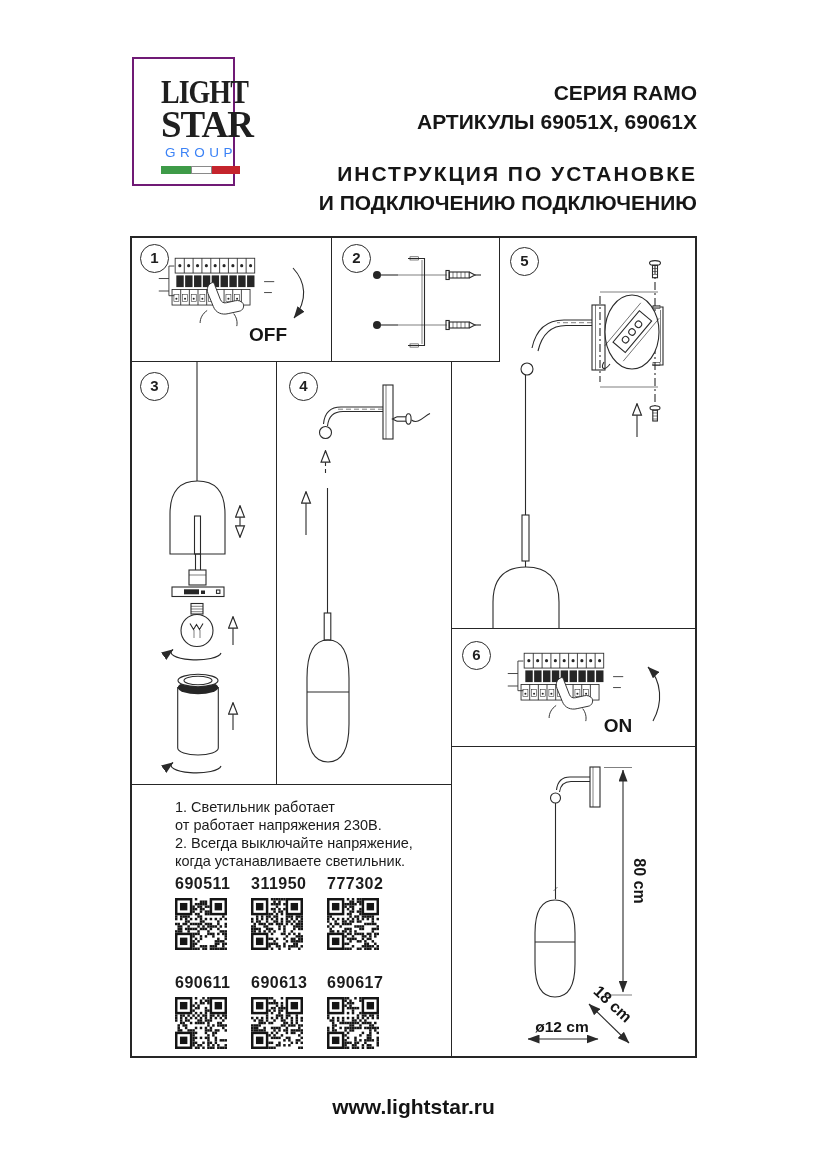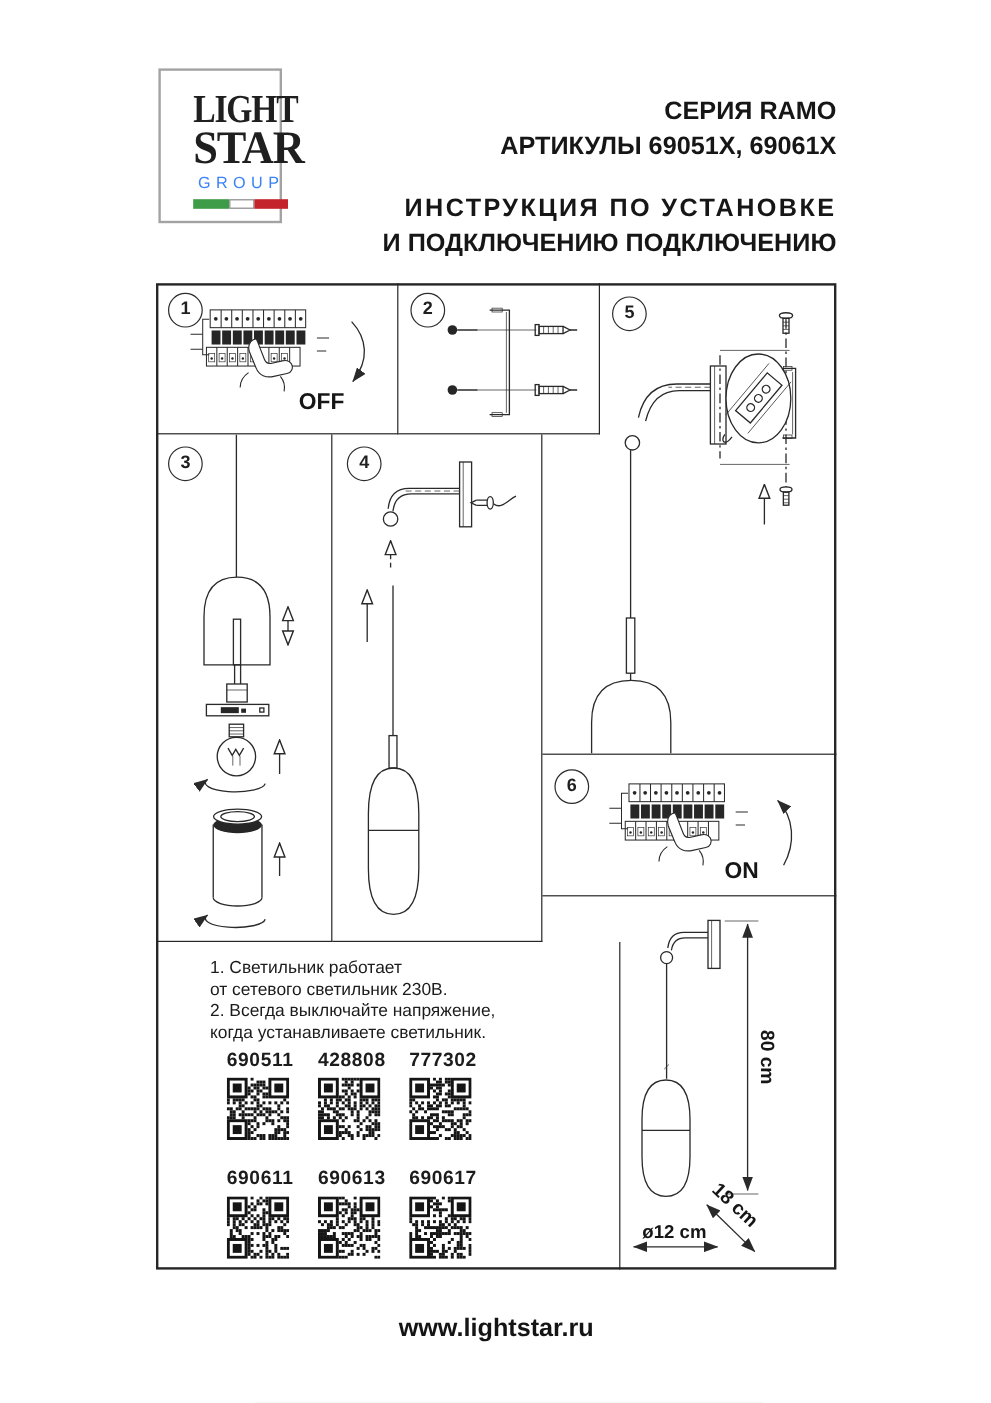--- a/index.html
+++ b/index.html
@@ -1,19 +1,19 @@
 <!DOCTYPE html>
 <html><head>
 <meta charset="utf-8">
 <style>
   html,body{margin:0;padding:0;background:#e8e8e8;}
   #page{position:relative;width:826px;height:1169px;background:#ffffff;overflow:hidden;
         font-family:"Liberation Sans",sans-serif;color:#1f1f1f;}
   
-  .logo{position:absolute;left:132px;top:57px;width:103px;height:129px;border:2px solid #a3a3a3;
+  .logo{position:absolute;left:132px;top:57px;width:103px;height:129px;border:2px solid #701a75;
         box-sizing:border-box;text-align:center;background:#fff;padding-left:27px;}
   .logo-light{font-family:"Liberation Serif",serif;font-weight:700;font-size:28px;line-height:1;
         margin-top:19px;letter-spacing:-1px;transform:scaleY(1.18);}
   .logo-star{font-family:"Liberation Serif",serif;font-weight:700;font-size:37px;line-height:.95;
         letter-spacing:-1px;transform:scaleY(1.05);}
   .logo-group{font-size:13.5px;font-weight:400;letter-spacing:4.5px;margin-top:4px;color:#3b82f6;
         padding-left:4px;}
   .flag{margin:6px auto 0;width:79px;height:8px;display:flex;}
   .flag span{display:block;height:100%;box-sizing:border-box;}
   .hdr{position:absolute;right:129px;top:53px;text-align:right;}
@@ -33,21 +33,21 @@
   .draw{position:absolute;left:0;top:0;}
   .draw line,.draw path,.draw rect,.draw circle,.draw ellipse,.draw polyline{
         stroke:#2a2a2a;fill:none;stroke-width:1.1;}
   .draw .fillk{fill:#262626;stroke:none;}
   .draw .wf{fill:#ffffff;}
   .draw .thin{stroke-width:0.6;}
   .draw .svgt{font-family:"Liberation Sans",sans-serif;font-weight:700;fill:#161616;stroke:none;}
   .t19{font-size:19px;} .t16{font-size:16px;} .t15{font-size:15.5px;}
   
   .notes{position:absolute;left:45px;top:13px;font-size:14.5px;line-height:18px;color:#1b1b1b;}
-  .qrgrid{position:absolute;left:59px;top:90px;display:grid;grid-template-columns:repeat(3,52px);
+  .qrgrid{position:absolute;left:45px;top:90px;display:grid;grid-template-columns:repeat(3,52px);
         column-gap:20px;row-gap:13px;gap:24px;}
   .qlbl{font-weight:700;font-size:16px;letter-spacing:.5px;margin-bottom:5px;color:#1c1c1c;}
   .qrbox{width:52px;height:52px;}
   .footer{position:absolute;left:130px;top:1095px;width:567px;text-align:center;
         font-weight:700;font-size:21px;color:#141414;}
 </style>
 </head>
 <body>
 
 <div id="page">
@@ -362,24 +362,24 @@
         <line x1="137" y1="257" x2="177" y2="296" marker-start="url(#mF)" marker-end="url(#mF)" stroke-width="0.9"></line>
         <text class="svgt t16" transform="translate(157,261) rotate(43)" text-anchor="middle">18 cm</text>
       </g>
       <g>
         <text class="svgt t15" x="110" y="285" text-anchor="middle">ø12 cm</text>
         <line x1="76" y1="292" x2="146" y2="292" marker-start="url(#mF)" marker-end="url(#mF)" stroke-width="0.9"></line>
       </g>
     </svg>
   </div>
 
-  <div class="panel br" style="left:130px;top:785px;width:387px;height:273px;">
+  <div class="panel br" style="left:130px;top:785px;width:322px;height:273px;">
     <div class="notes">
       <div>1. Светильник работает</div>
-      <div>от сетевого светильник 230В.</div>
+      <div>от работает напряжения 230В.</div>
       <div>2. Всегда выключайте напряжение,</div>
       <div>когда устанавливаете светильник.</div>
     </div>
     <div class="qrgrid">
       <div>
         <div class="qlbl">690511</div>
         <div class="qrbox"><svg width="52" height="52" viewBox="0 0 52 52">
               <rect x="19.81" y="0.00" width="2.48" height="2.48" fill="#151515"></rect>
               <rect x="24.76" y="2.48" width="2.48" height="2.48" fill="#151515"></rect>
               <rect x="27.24" y="2.48" width="2.48" height="2.48" fill="#151515"></rect>
@@ -531,21 +531,21 @@
               <rect x="4.95" y="4.95" width="7.43" height="7.43" fill="#151515"></rect>
               <rect x="34.67" y="0.00" width="17.33" height="17.33" fill="#151515"></rect>
               <rect x="37.14" y="2.48" width="12.38" height="12.38" fill="#fff"></rect>
               <rect x="39.62" y="4.95" width="7.43" height="7.43" fill="#151515"></rect>
               <rect x="0.00" y="34.67" width="17.33" height="17.33" fill="#151515"></rect>
               <rect x="2.48" y="37.14" width="12.38" height="12.38" fill="#fff"></rect>
               <rect x="4.95" y="39.62" width="7.43" height="7.43" fill="#151515"></rect>
             </svg></div>
       </div>
       <div>
-        <div class="qlbl">428808</div>
+        <div class="qlbl">311950</div>
         <div class="qrbox"><svg width="52" height="52" viewBox="0 0 52 52">
               <rect x="19.81" y="0.00" width="2.48" height="2.48" fill="#151515"></rect>
               <rect x="22.29" y="0.00" width="2.48" height="2.48" fill="#151515"></rect>
               <rect x="24.76" y="0.00" width="2.48" height="2.48" fill="#151515"></rect>
               <rect x="27.24" y="0.00" width="2.48" height="2.48" fill="#151515"></rect>
               <rect x="29.71" y="0.00" width="2.48" height="2.48" fill="#151515"></rect>
               <rect x="32.19" y="0.00" width="2.48" height="2.48" fill="#151515"></rect>
               <rect x="22.29" y="2.48" width="2.48" height="2.48" fill="#151515"></rect>
               <rect x="27.24" y="2.48" width="2.48" height="2.48" fill="#151515"></rect>
               <rect x="19.81" y="4.95" width="2.48" height="2.48" fill="#151515"></rect>

